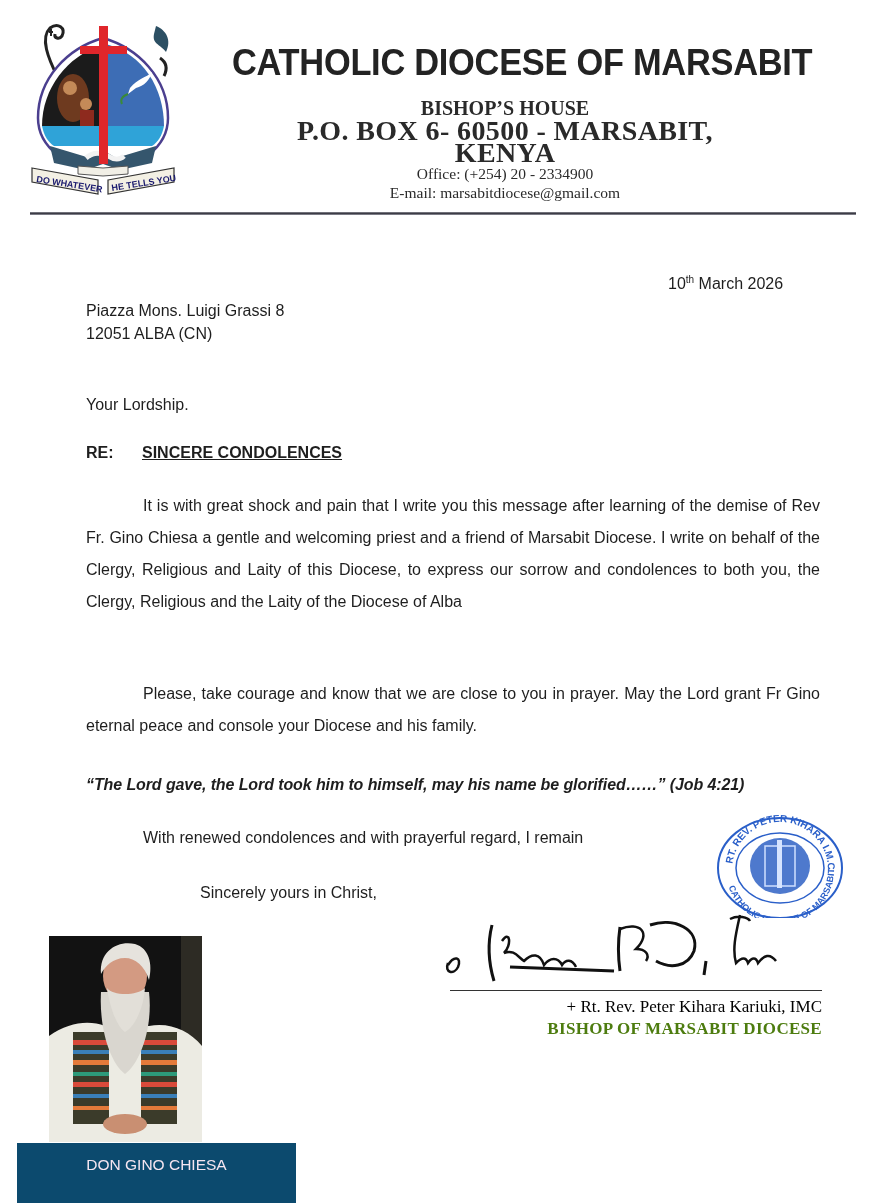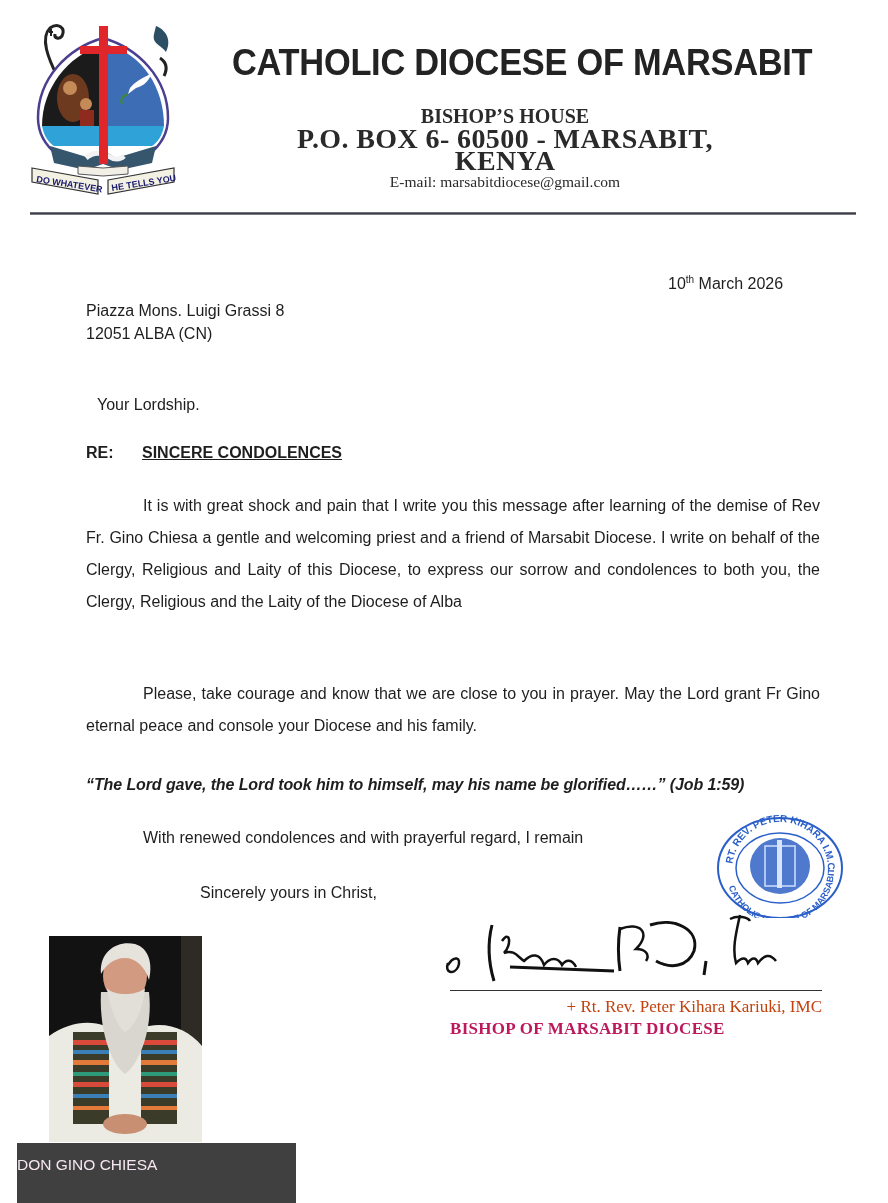--- a/index.html
+++ b/index.html
@@ -9,61 +9,61 @@
     .logo { position: absolute; left: 28px; top: 18px; width: 150px; height: 180px; }
 
     .hdr-title {
       position: absolute; left: 232px; top: 42px; width: 610px;
       font-family: "Liberation Sans", sans-serif; font-weight: bold;
       font-size: 37px; letter-spacing: -0.3px; color: #232323;
       transform: scaleX(0.93); transform-origin: left center; white-space: nowrap;
     }
     .hdr-lines { position: absolute; left: 290px; top: 96px; width: 430px; text-align: center;
       font-family: "Liberation Serif", serif; color: #2a2a2a; }
-    .hdr-lines .l1 { font-weight: bold; font-size: 20px; line-height: 24px; margin-top: 8px; }
+    .hdr-lines .l1 { font-weight: bold; font-size: 20px; line-height: 24px; }
     .hdr-lines .l2 { font-size: 28px; line-height: 22px; letter-spacing: 0.4px; font-weight: bold; }
     .hdr-lines .l3, .hdr-lines .l4 { font-size: 15.5px; line-height: 19px; }
 
     .rule { position: absolute; left: 30px; top: 212px; width: 826px; height: 3px;
       background: linear-gradient(#8a8a93, #3c3c45 50%, #9a9aa4); }
 
     .date { position: absolute; left: 668px; top: 274px; font-size: 16px; white-space: nowrap; }
     .date sup { font-size: 10px; vertical-align: 6px; }
 
     .addr { position: absolute; left: 86px; top: 300px; font-size: 16px; line-height: 22.5px; }
     .addr .u { font-weight: bold; text-decoration: underline; }
 
-    .salutation { position: absolute; left: 86px; top: 396px; font-size: 16px; margin-left: 11px; }
+    .salutation { position: absolute; left: 86px; top: 396px; font-size: 16px; }
 
     .re { position: absolute; left: 86px; top: 444px; font-size: 16px; font-weight: bold; white-space: nowrap; }
     .re .re-subject { position: absolute; left: 56px; text-decoration: underline; }
 
     .body-text { position: absolute; left: 86px; width: 734px; font-size: 16px; line-height: 32px; text-align: justify; }
     .p1 { top: 490px; }
     .p2 { top: 678px; }
     .body-text .indent { display: inline-block; width: 57px; }
 
     .quote { position: absolute; left: 86px; top: 776px; font-size: 16px; font-weight: bold; font-style: italic; white-space: nowrap; letter-spacing: -0.1px; }
 
     .closing1 { position: absolute; left: 143px; top: 829px; font-size: 16px; white-space: nowrap; }
     .closing2 { position: absolute; left: 200px; top: 884px; font-size: 16px; white-space: nowrap; }
 
     .stamp { position: absolute; left: 710px; top: 810px; width: 140px; height: 108px; }
 
     .signature { position: absolute; left: 440px; top: 905px; width: 370px; height: 80px; }
     .sig-line { position: absolute; left: 450px; top: 990px; width: 372px; height: 1px; background: #333; }
     .sig-name { position: absolute; left: 450px; top: 997px; width: 372px; text-align: right;
-      font-family: "Liberation Serif", serif; font-size: 17px; color: #c2410c; }
-    .sig-title { position: absolute; left: 450px; top: 1019px; width: 372px; 
-      font-family: "Liberation Serif", serif; font-size: 17px; font-weight: bold; color: #be185d; letter-spacing: 0.3px; }
+      font-family: "Liberation Serif", serif; font-size: 17px; color: #000000; }
+    .sig-title { position: absolute; left: 450px; top: 1019px; width: 372px; text-align: right;
+      font-family: "Liberation Serif", serif; font-size: 17px; font-weight: bold; color: #4d7c0f; letter-spacing: 0.3px; }
 
     .photo { position: absolute; left: 49px; top: 936px; width: 153px; height: 206px; overflow: hidden; background: #141414; }
 
-    .memorial { position: absolute; left: 17px; top: 1143px; width: 279px; height: 60px; background: #404040;
-      color: #f6e6f1; text-align: left; font-size: 15.5px; line-height: 21px; padding-top: 11px; }
+    .memorial { position: absolute; left: 17px; top: 1143px; width: 279px; height: 60px; background: #0c4a6e;
+      color: #f6e6f1; text-align: center; font-size: 15.5px; line-height: 21px; padding-top: 11px; }
   </style>
 </head>
 <body>
 
 <svg class="logo" viewBox="0 0 150 180">
 
   <path d="M30 60 C20 40 12 20 22 10 C30 4 38 10 34 18 C31 22 26 20 27 16" fill="none" stroke="#222" stroke-width="3"></path>
   <path d="M21 14 l4 0 M23 11 l0 7" stroke="#222" stroke-width="2"></path>
 
   <path d="M128 8 c10 4 16 14 10 26 c-6 -8 -14 -8 -12 -18 z" fill="#2c4f63"></path>
@@ -95,20 +95,21 @@
   <path d="M4 150 L70 162 L70 176 L4 164 Z" fill="#f3f0e4" stroke="#333" stroke-width="1.2"></path>
   <path d="M80 162 L146 150 L146 164 L80 176 Z" fill="#f3f0e4" stroke="#333" stroke-width="1.2"></path>
   <text x="8" y="164" font-family="Liberation Sans, sans-serif" font-size="9" font-weight="bold" fill="#1a1a6e" transform="rotate(9 8 164)">DO WHATEVER</text>
   <text x="84" y="173" font-family="Liberation Sans, sans-serif" font-size="9" font-weight="bold" fill="#1a1a6e" transform="rotate(-9 84 173)">HE TELLS YOU</text>
 </svg>
 
 <div class="hdr-title">CATHOLIC DIOCESE OF MARSABIT</div>
 <div class="hdr-lines">
   <div class="l1">BISHOP’S HOUSE</div>
   <div class="l2">P.O. BOX 6- 60500 - MARSABIT, KENYA</div>
+  <div class="l3">Office: (+254) 20 - 2334900</div>
   <div class="l4">E-mail: marsabitdiocese@gmail.com</div>
 </div>
 <div class="rule"></div>
 
 <div class="date"><span>10</span><sup>th</sup> <span>March 2026</span></div>
 
 <div class="addr">
   <div>Piazza Mons. Luigi Grassi 8</div>
   <div>12051 ALBA (CN)</div>
 </div>
@@ -116,21 +117,21 @@
 <div class="salutation">Your Lordship.</div>
 
 <div class="re">
   <span>RE:</span>
   <span class="re-subject">SINCERE CONDOLENCES</span>
 </div>
 
 <div class="body-text p1"><span class="indent"></span><span>It is with great shock and pain that I write you this message after learning of the demise of Rev Fr.  Gino Chiesa a gentle and welcoming priest and a friend of Marsabit Diocese. I write on behalf of the Clergy, Religious and Laity of this Diocese, to express our sorrow and condolences to both you, the Clergy, Religious and the Laity of the Diocese of Alba</span></div>
 <div class="body-text p2"><span class="indent"></span><span>Please, take courage and know that we are close to you in prayer. May the Lord grant Fr Gino eternal peace and console your Diocese and his family.</span></div>
 
-<div class="quote">“The Lord gave, the Lord took him to himself, may his name be glorified……” (Job 1:59)</div>
+<div class="quote">“The Lord gave, the Lord took him to himself, may his name be glorified……” (Job 4:21)</div>
 
 <div class="closing1">With renewed condolences and with prayerful regard, I remain</div>
 <div class="closing2">Sincerely yours in Christ,</div>
 
 <svg class="stamp" viewBox="0 0 140 108">
   <defs>
     <path id="stampTop" d="M22 60 A48 48 0 0 1 118 60"></path>
     <path id="stampBot" d="M16 60 A54 54 0 0 0 124 60"></path>
   </defs>
   <ellipse cx="70" cy="58" rx="62" ry="50" fill="none" stroke="#2a5fc9" stroke-width="2"></ellipse>

